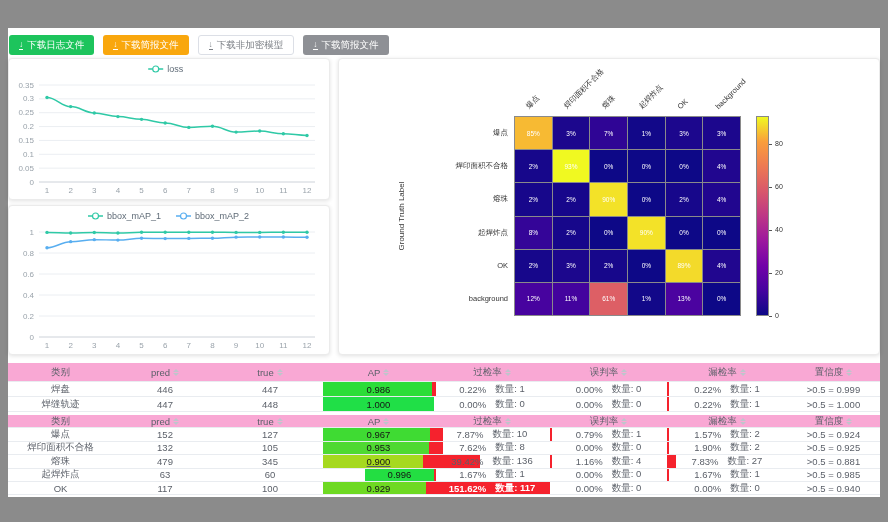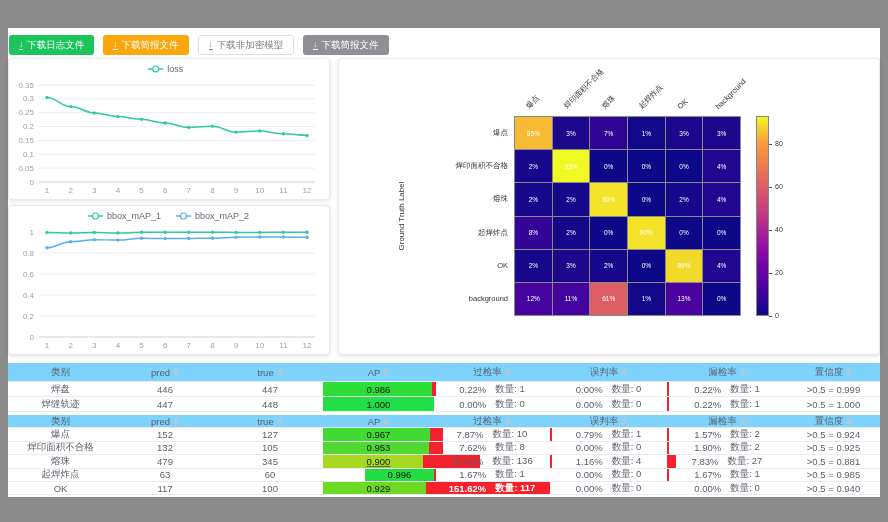--- a/index.html
+++ b/index.html
@@ -43,21 +43,21 @@
       background:linear-gradient(to top,#0d0887 0%,#46039f 12.5%,#7201a8 25%,#9c179e 37.5%,
                  #bd3786 50%,#d8576b 62.5%,#ed7953 75%,#fa9e3b 87.5%,#f0f921 100%);}
   .cb-tick{position:absolute;left:430px;width:3px;height:1px;background:#555;}
   .cb-lab{position:absolute;left:436px;font-size:7px;color:#333;}
   
   .tbl{position:absolute;left:0;width:872px;font-size:9.5px;color:#5a5f68;}
   #table1{top:335px;}
   #table2{top:387px;}
   .trow{display:grid;grid-template-columns:105px 104px 106px 111px 116px 117px 120px auto;
         background:#fff;border-bottom:1px solid #e9ecf0;}
-  .thead{background:#7dd3fc;}
+  .thead{background:#f9a8d4;}
   .thead .tcell{height:18px;}
   .tcell{position:relative;display:flex;align-items:center;justify-content:center;
          height:14px;box-sizing:border-box;overflow:hidden;white-space:nowrap;}
   #table2 .tcell{height:12.4px;}
   .caret{display:inline-flex;flex-direction:column;margin-left:3px;}
   .caret i{width:0;height:0;border-left:3px solid transparent;border-right:3px solid transparent;}
   .caret .up{border-bottom:3.5px solid #c0c4cc;margin-bottom:1px;}
   .caret .dn{border-top:3.5px solid #c0c4cc;}
   .ap-cell span{position:relative;color:#151515;}
   .pct-bar{position:absolute;left:0;top:0;bottom:0;background:#f5222d;}

